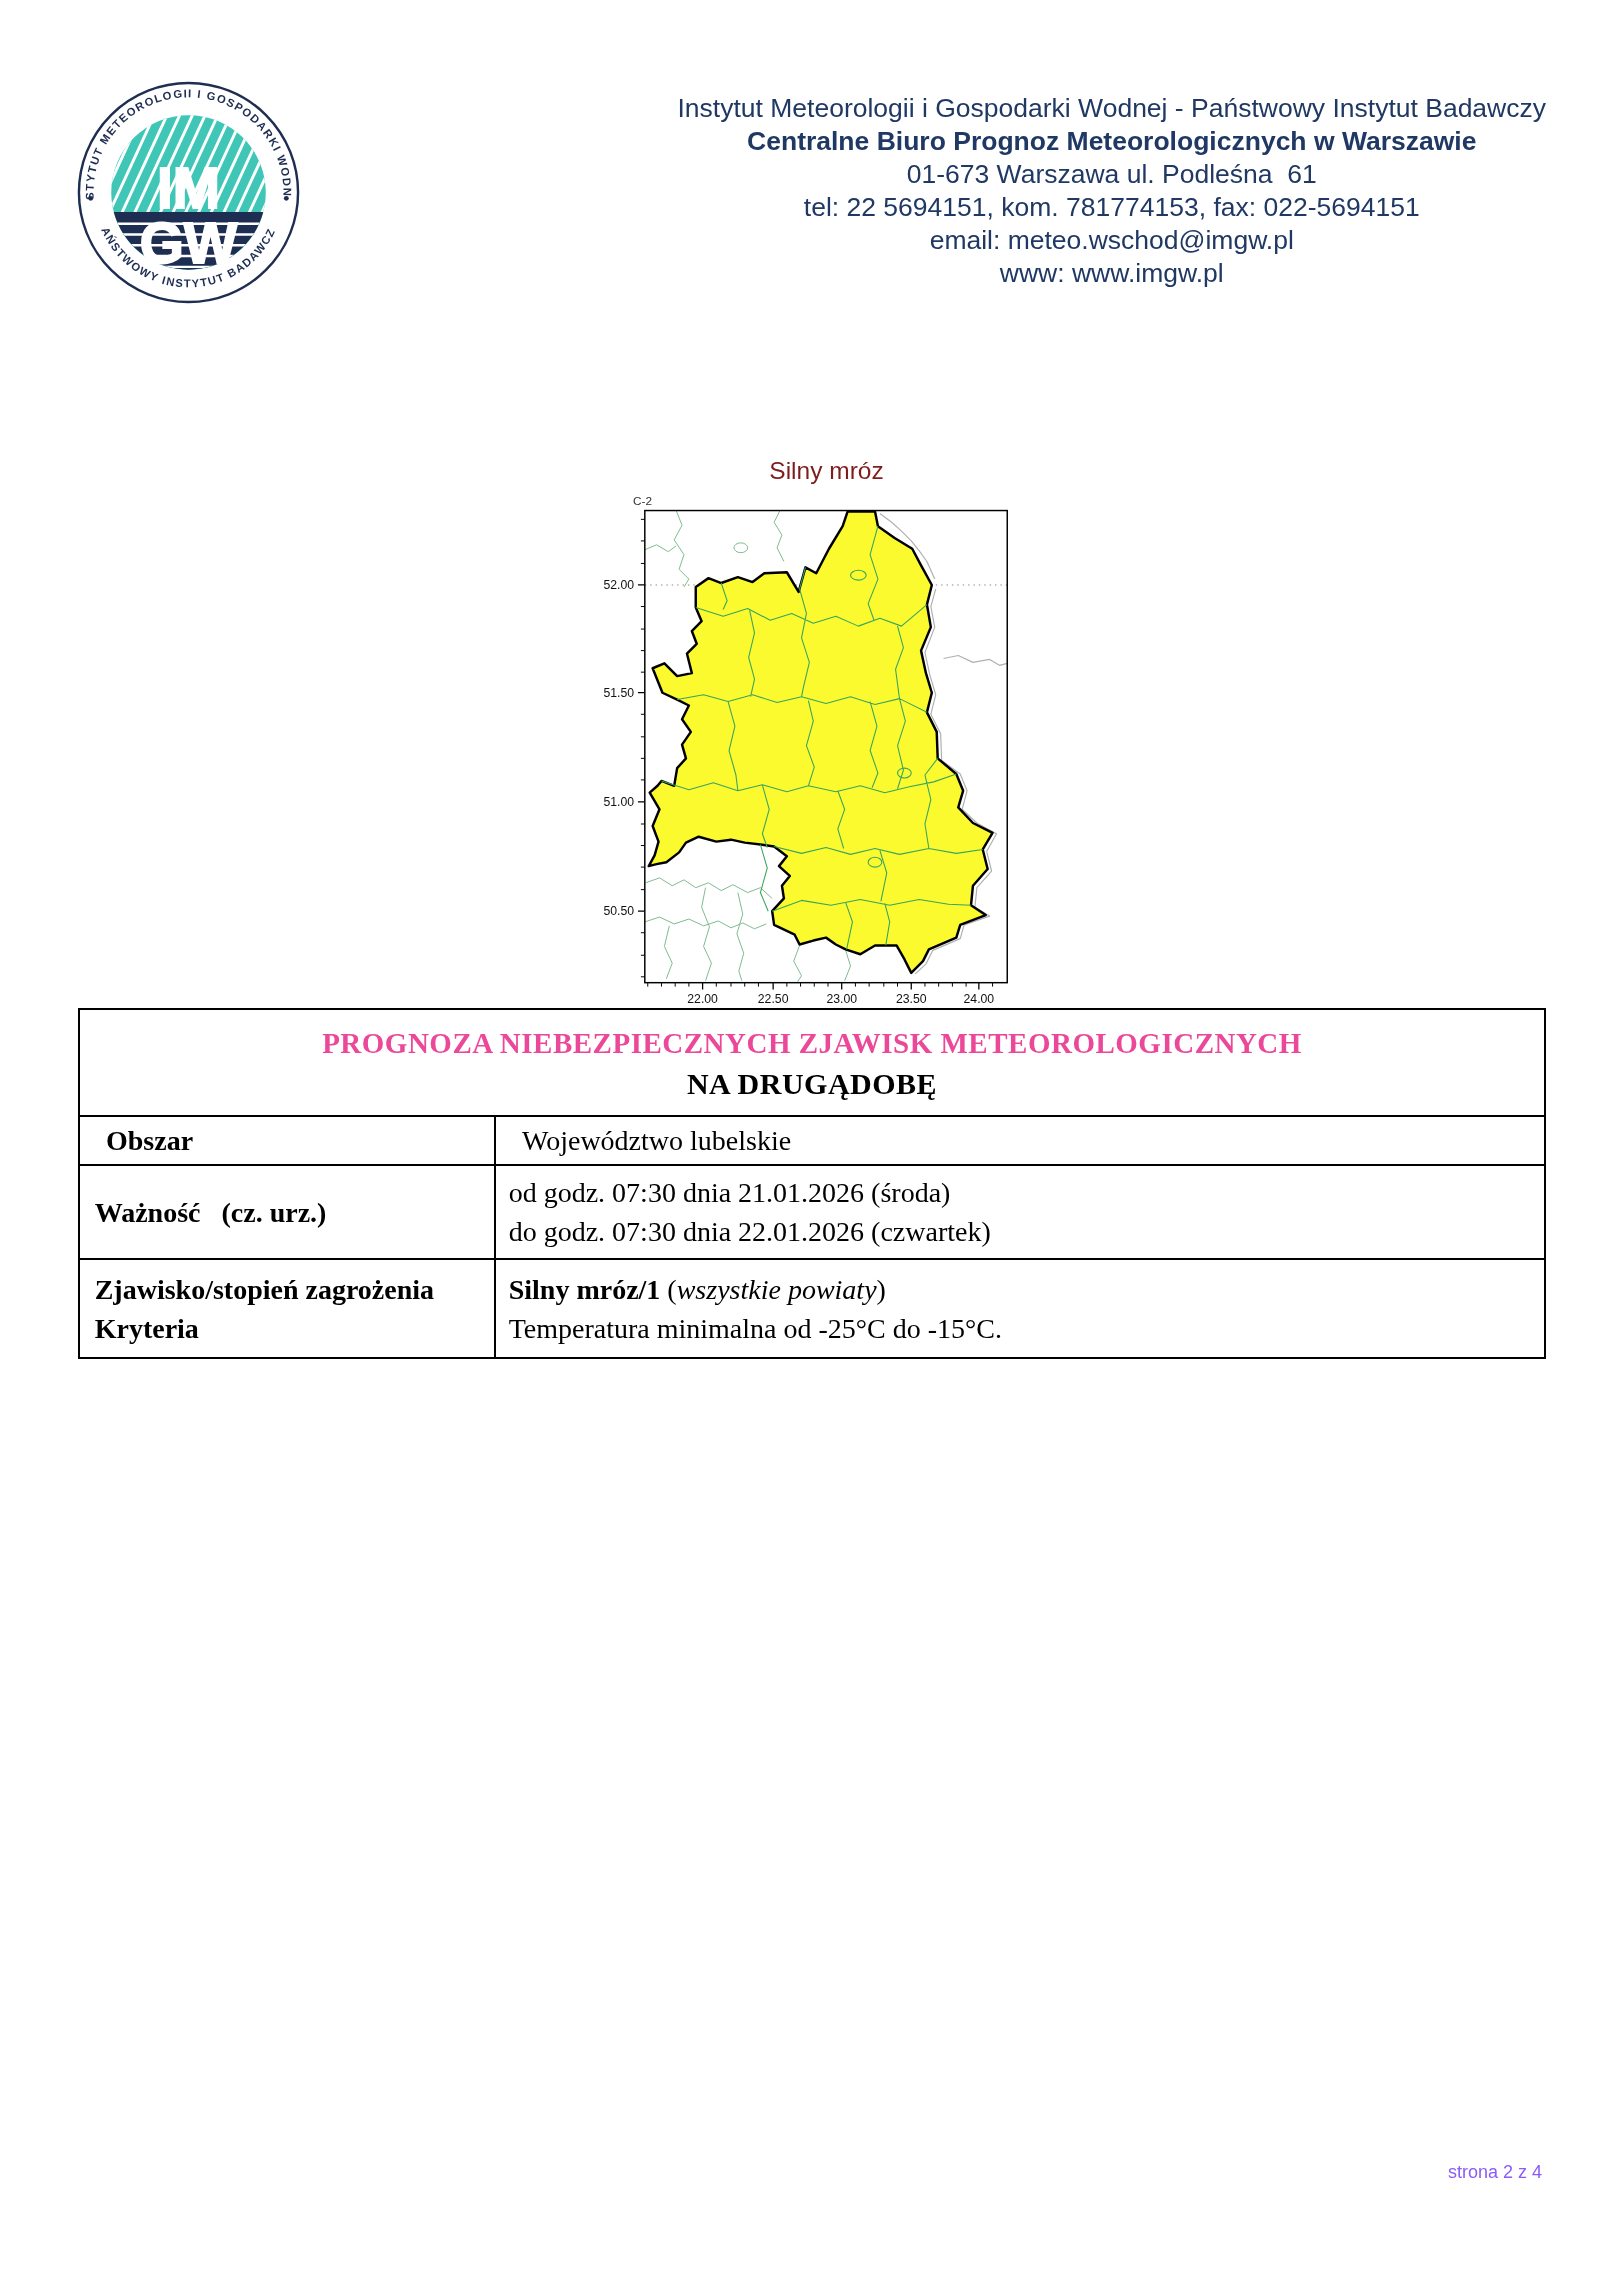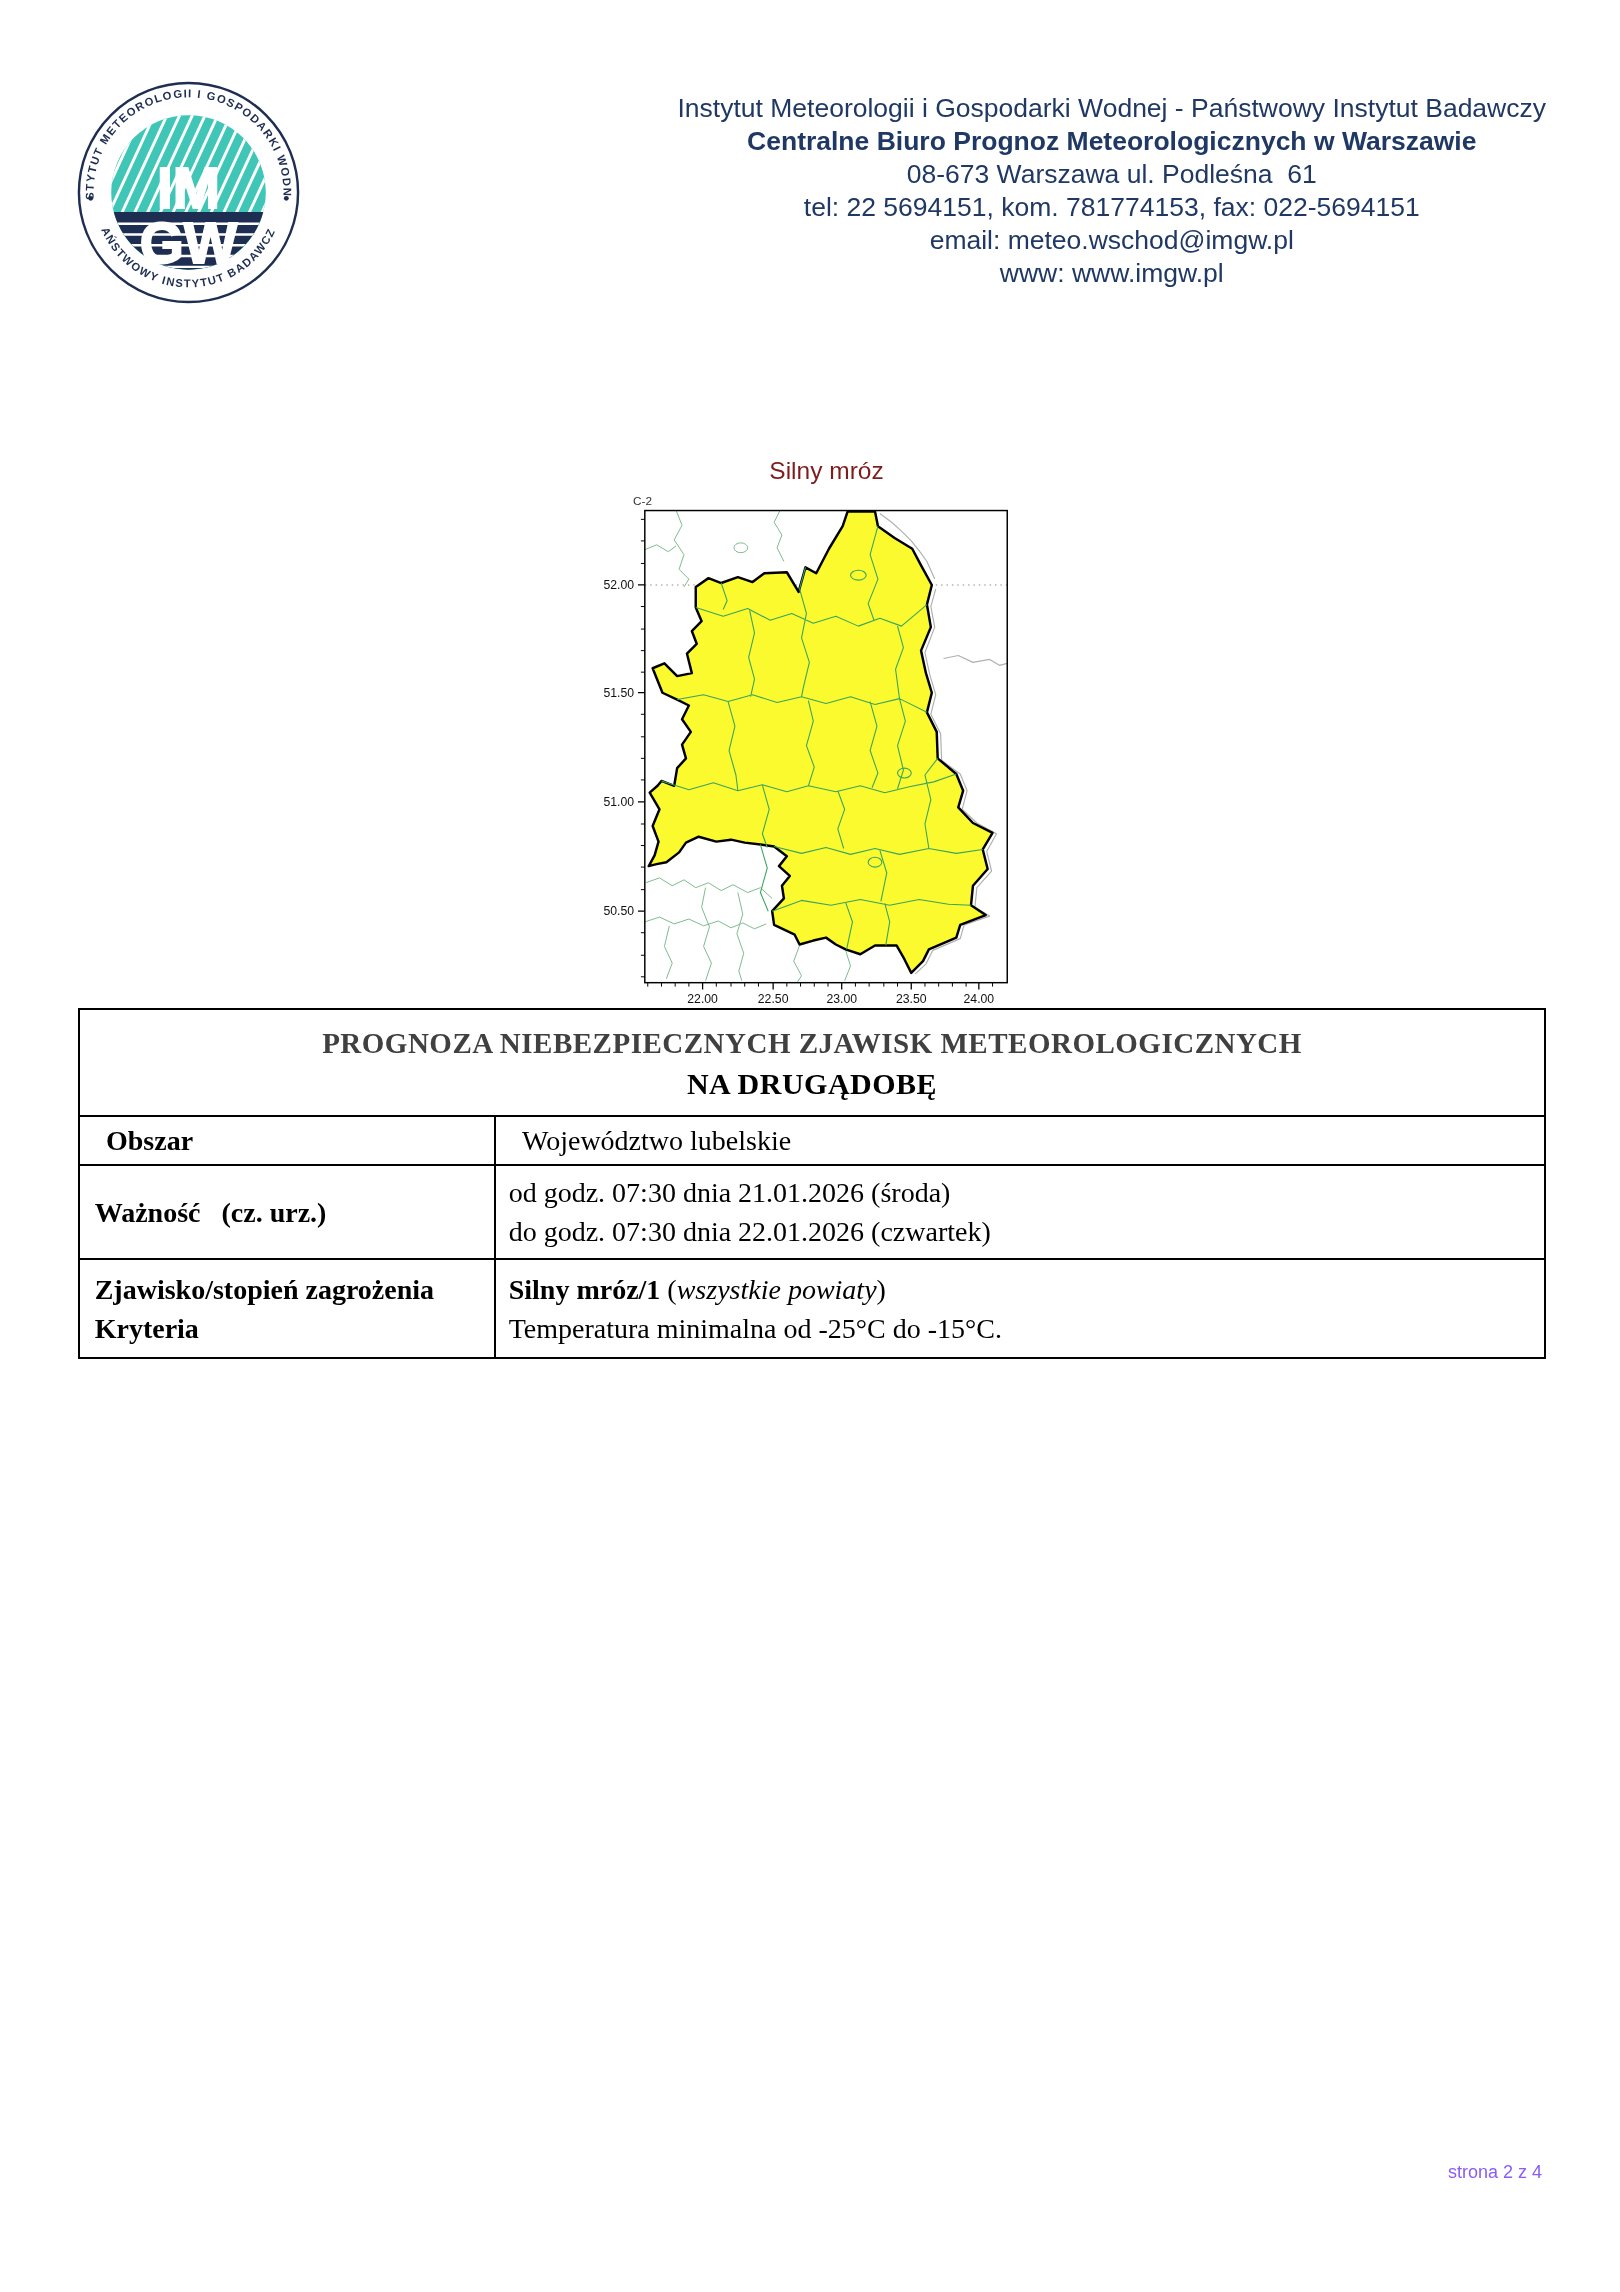--- a/index.html
+++ b/index.html
@@ -14,21 +14,21 @@
   
   .map-title{position:absolute;left:645px;top:457px;width:363px;text-align:center;
     font-size:24.5px;color:#7f1d1d;}
   .map-svg{position:absolute;left:588px;top:485px;}
 
   
   .warn-table{position:absolute;left:78px;top:1008px;width:1468px;border-collapse:collapse;
     font-family:"Liberation Serif",serif;font-size:28px;color:#000;}
   .warn-table td{border:2px solid #000;vertical-align:middle;}
   .title-cell{text-align:center;padding:13.7px 9.8px 11.8px 9.8px;height:71px;}
-  .t-red{color:#404040;font-weight:bold;font-size:29px;letter-spacing:0.5px;line-height:39px;}
+  .t-red{color:#ec4899;font-weight:bold;font-size:29px;letter-spacing:0.5px;line-height:39px;}
   .t-black{color:#000;font-weight:bold;font-size:30px;line-height:41px;letter-spacing:0.5px;}
   .lbl{width:387px;font-weight:bold;padding-left:14.7px;line-height:39px;}
   .val{padding-left:12.7px;line-height:39px;}
   .r-obszar td{height:45px;padding-left:26px;}
   .r-waznosc td{height:90px;}
   .r-zjawisko td{height:95px;}
   .b{font-weight:bold;}
   .i{font-style:italic;}
 
   .footer{position:absolute;top:2162px;right:78px;font-size:18px;color:#8b5cf6;}
@@ -74,21 +74,21 @@
   <g clip-path="url(#clipBottomHalf)">
     <path stroke="#ffffff" stroke-width="2.5" d="M30 147H200M30 158H200M30 169H200M30 180H200M30 191H200"></path>
   </g>
   <text class="monogram" x="115" y="131" font-size="58" text-anchor="middle" stroke="#ffffff" stroke-width="2">IM</text>
   <text class="monogram" x="115" y="187" font-size="58" text-anchor="middle" stroke="#ffffff" stroke-width="2">GW</text>
 </svg>
 
 <div class="header-block">
   <div class="hdr-line">Instytut Meteorologii i Gospodarki Wodnej - Państwowy Instytut Badawczy</div>
   <div class="hdr-line hdr-bold">Centralne Biuro Prognoz Meteorologicznych w Warszawie</div>
-  <div class="hdr-line">08-673 Warszawa ul. Podleśna  61</div>
+  <div class="hdr-line">01-673 Warszawa ul. Podleśna  61</div>
   <div class="hdr-line">tel: 22 5694151, kom. 781774153, fax: 022-5694151</div>
   <div class="hdr-line">email: meteo.wschod@imgw.pl</div>
   <div class="hdr-line">www: www.imgw.pl</div>
 </div>
 
 <div class="map-title">Silny mróz</div>
 
 <svg class="map-svg" width="431" height="534" viewBox="0 0 440 545">
   <g transform="translate(58,26)">
 

